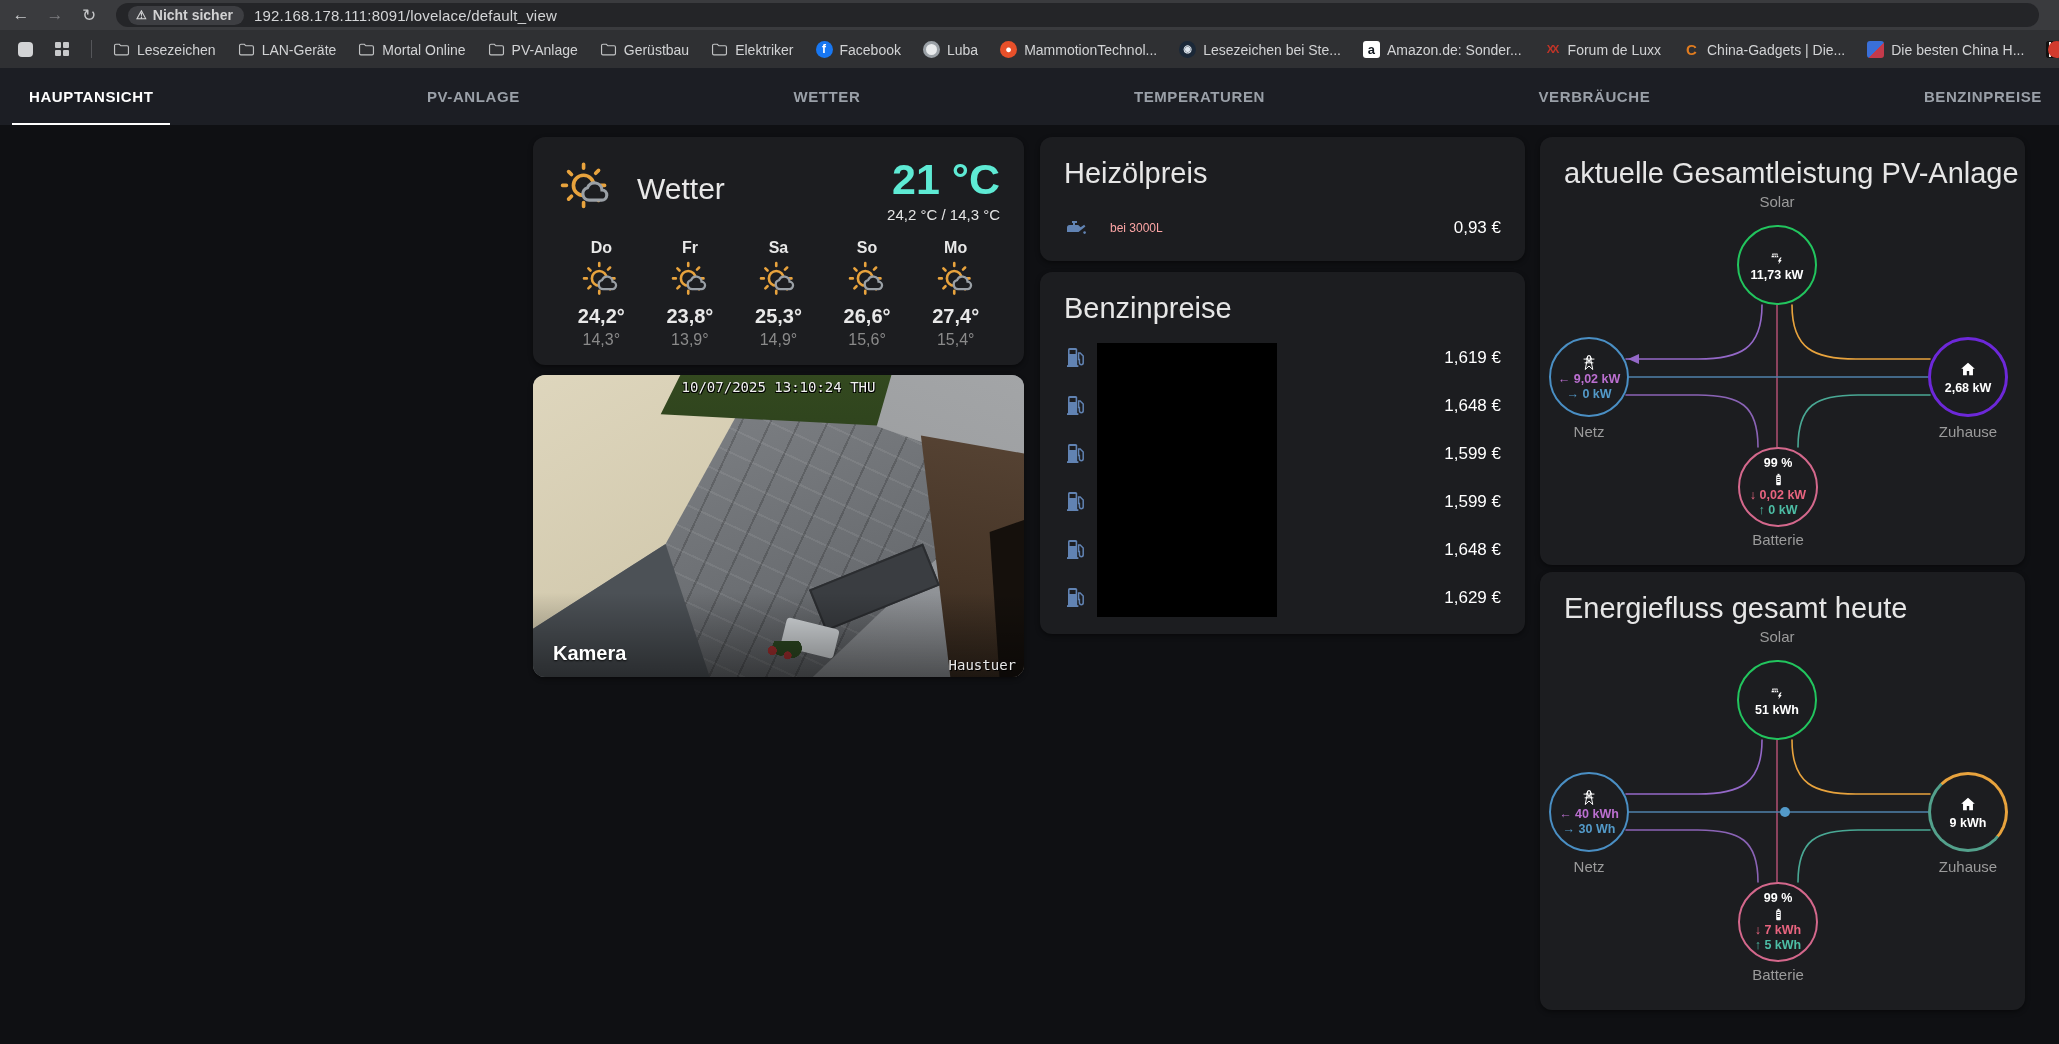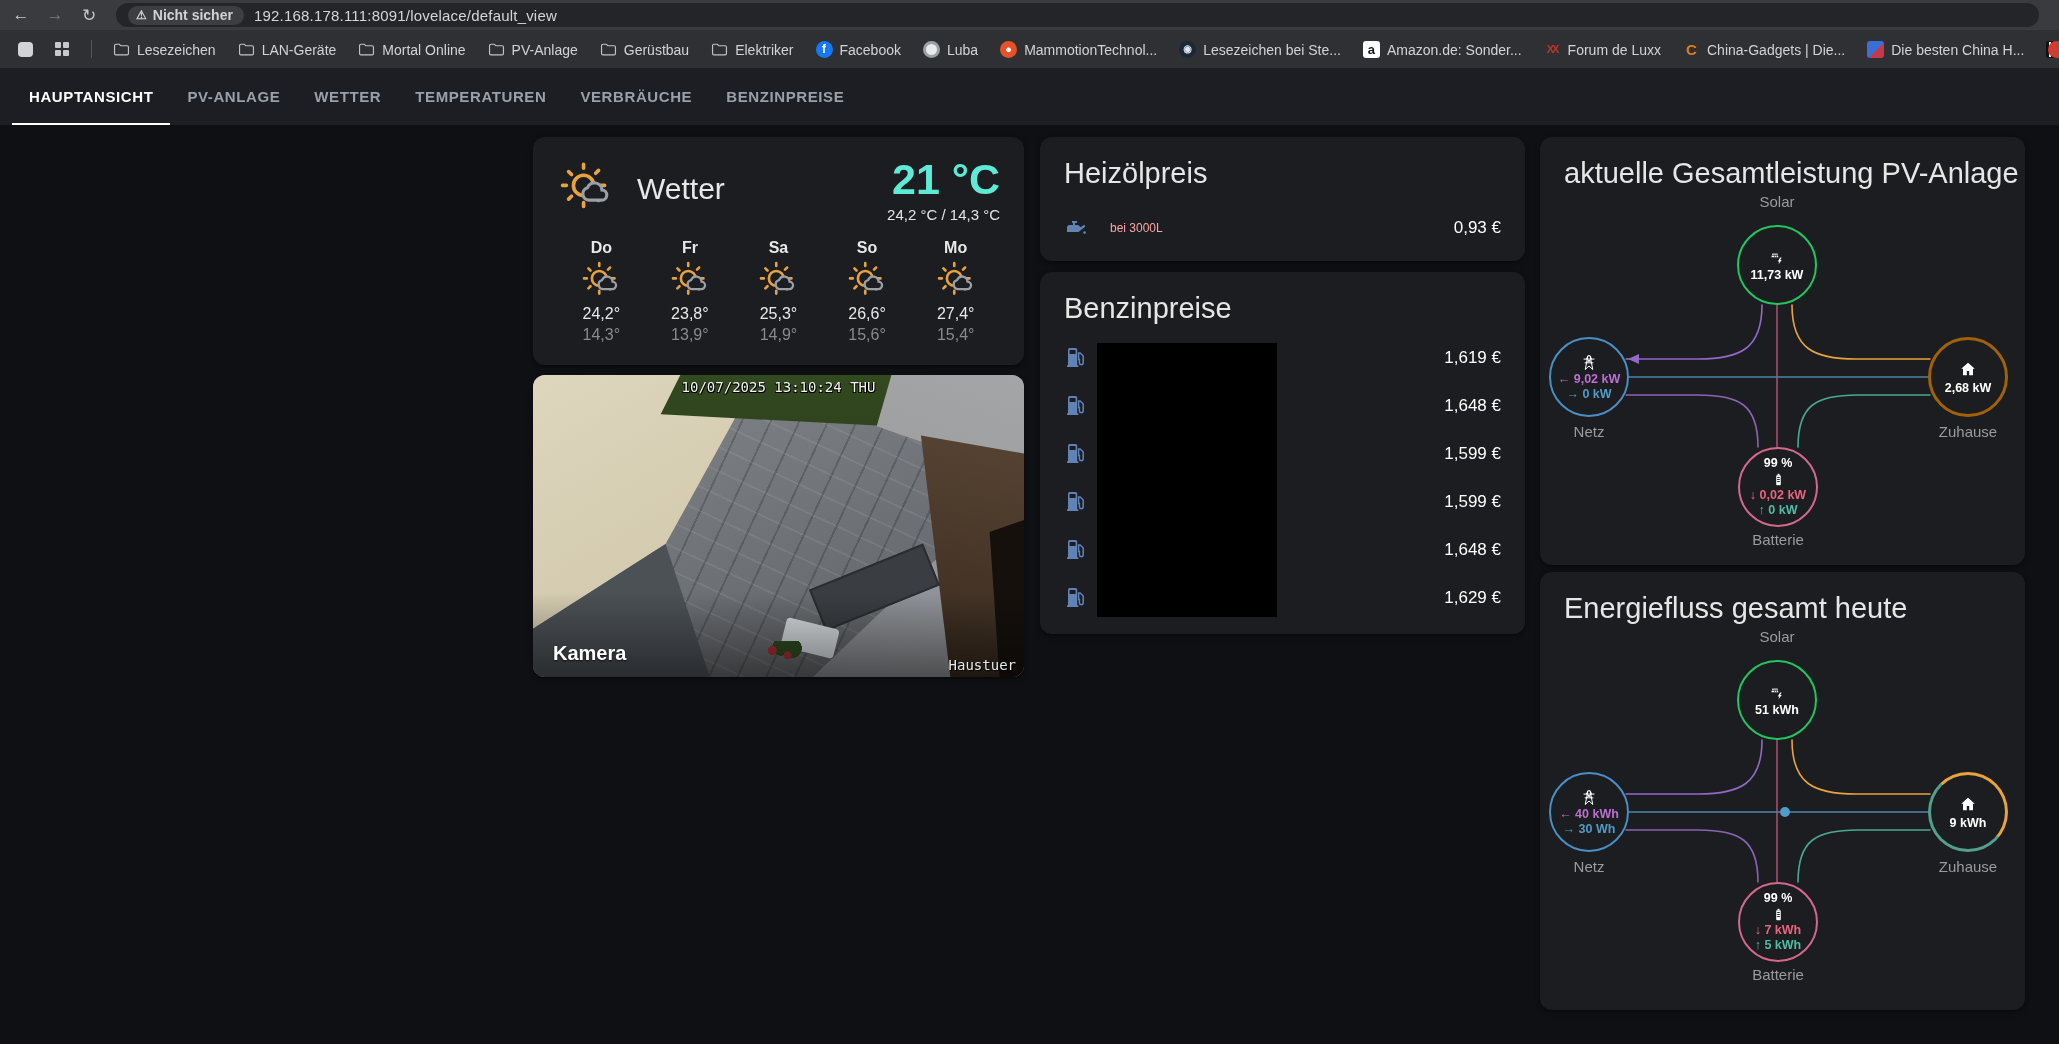--- a/index.html
+++ b/index.html
@@ -36,21 +36,21 @@
   .fav-steam{background:#1b2838;border-radius:50%;color:#dfe6ee;font-size:10px}
   .fav-amazon{background:#fff;border-radius:3px;color:#131921;font-size:13px}
   .fav-forum{color:#c03428;font-size:11px;letter-spacing:-2px}
   .fav-chinagadgets{color:#e07b1f;font-size:15px}
   .fav-chinahandys{background:linear-gradient(135deg,#3a6fd8 0 55%,#c43a4b 55% 100%);border-radius:3px}
   .fav-barcode{background:repeating-linear-gradient(90deg,#111 0 2px,#f2f2f2 2px 4px);border:1px solid #111;border-radius:2px}
   .fav-partial{position:absolute;right:-6px;background:#d23b2e;border-radius:50%;color:#fff}
 
   
   .ha-header{position:absolute;left:0;top:68px;width:2059px;height:57px;background:#1c1e24;
-    display:flex;align-items:stretch;padding-left:12px;}
+    display:flex;align-items:stretch;padding-left:12px;justify-content:space-between;}
   .tab{position:relative;display:flex;align-items:center;padding:0 17px;font-size:15px;
     font-weight:700;letter-spacing:.6px;color:#9aa0a8;text-transform:uppercase;}
   .tab.active{color:#fff}
   .tab.active::after{content:"";position:absolute;left:0;right:0;bottom:0;height:2px;background:#fff}
 
   
   .card{position:absolute;background:#1c1d20;border-radius:12px;box-shadow:0 2px 5px rgba(0,0,0,.45);}
   .card-title{font-size:29px;font-weight:400;color:#e6e6e6}
 
   
@@ -58,21 +58,21 @@
   .w-head{display:flex;align-items:center;margin-bottom:16px}
   .w-head .big-icon{width:58px;height:58px;flex:none}
   .w-title{font-size:30px;margin-left:22px;font-weight:400}
   .w-right{margin-left:auto;text-align:right}
   .w-temp{font-size:43px;font-weight:700;color:#5eead4}
   .w-hilo{font-size:15px;color:#e5e5e5;margin-top:2px}
   .w-forecast{display:flex}
   .fc{flex:1;display:flex;flex-direction:column;align-items:center;gap:3px}
   .fc-day{font-size:16px;font-weight:700}
   .fc-icon{width:42px;height:42px}
-  .fc-high{font-size:16px;font-weight:400}
+  .fc-high{font-size:20px;font-weight:700}
   .fc-low{font-size:16px;color:#8a8a8a}
 
   
   #camera-card{left:533px;top:375px;width:491px;height:302px;overflow:hidden}
   .cam-layer{position:absolute;inset:0}
   .cam-base{background:
      repeating-linear-gradient(115deg,rgba(0,0,0,.18) 0 2px,transparent 2px 26px),
      repeating-linear-gradient(25deg,rgba(255,255,255,.07) 0 2px,transparent 2px 22px),
      linear-gradient(160deg,#83868a 0%,#6e7175 55%,#5c5f63 100%);}
   .cam-plaza{clip-path:polygon(0 0,46% 0,27% 56%,0 84%);
@@ -122,21 +122,21 @@
   #energy-now-card{top:137px;height:428px}
   #energy-today-card{top:572px;height:438px}
   .energy-card .card-title{position:absolute;left:24px;top:20px;white-space:nowrap}
   .flow-lines{position:absolute;left:0;top:0;width:485px;height:100%}
   .node{position:absolute;width:80px;height:80px;border-radius:50%;background:#1c1d20;
      display:flex;flex-direction:column;align-items:center;justify-content:center;
      font-size:12.5px;font-weight:700;color:#fff;line-height:1.2;gap:0px}
   .node svg{display:block}
   .solar-node{left:197px;top:88px;border:2px solid #22c55e}
   .grid-node{left:9px;top:200px;border:2px solid #4a8fc4}
-  .home-node{left:388px;top:200px;border:3px solid #a16207}
+  .home-node{left:388px;top:200px;border:3px solid #6d28d9}
   .batt-node{left:198px;top:310px;border:2px solid #d4688c}
   .ring2{border:none;background:conic-gradient(#e8a33d 0 36%,#53a18c 36% 88%,#e8a33d 88% 100%);
      display:flex;align-items:center;justify-content:center;padding:0}
   .ring-core{width:74px;height:74px;border-radius:50%;background:#1c1d20;display:flex;
      flex-direction:column;align-items:center;justify-content:center;gap:0px;line-height:1.2}
   .t-purple{color:#bb6fd0}
   .t-blue{color:#539ac9}
   .t-pink{color:#e8647f}
   .t-teal{color:#4dbda5}
   .node-label{position:absolute;font-size:15px;color:#9b9b9b;text-align:center}

